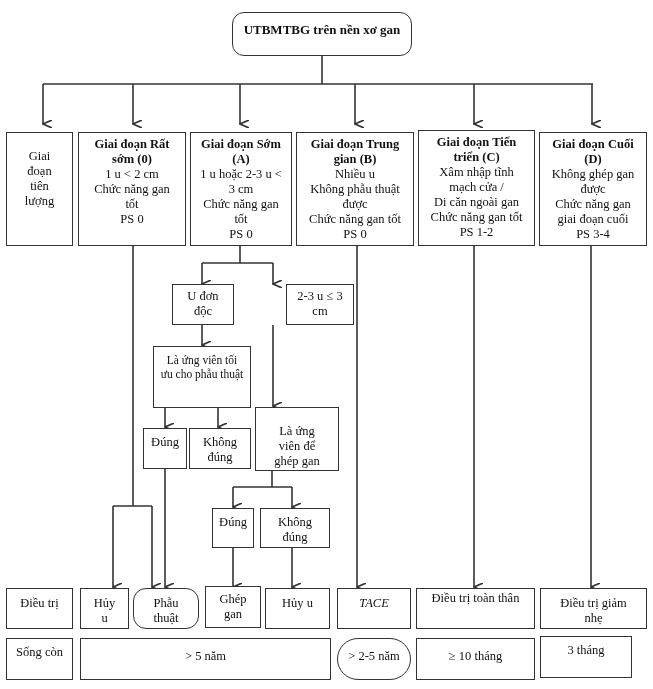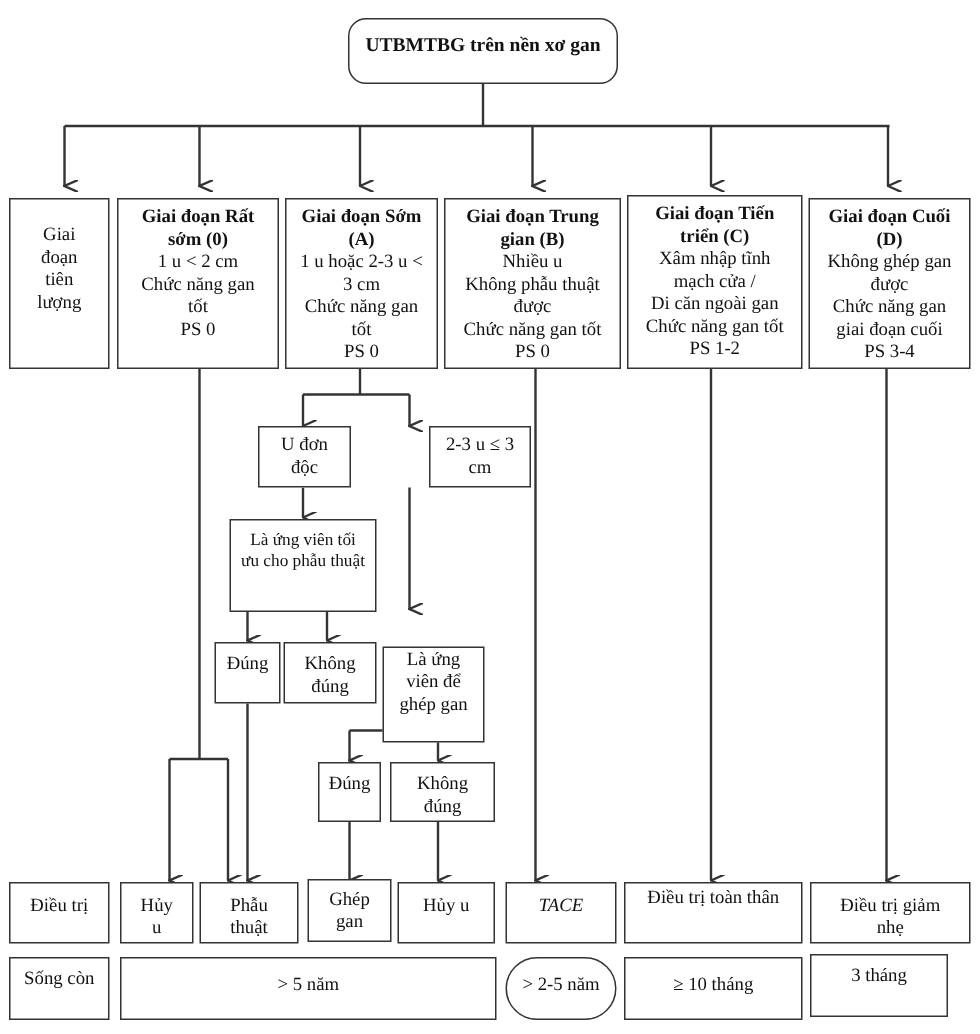--- a/index.html
+++ b/index.html
@@ -137,42 +137,42 @@
 </div>
 
 <div class="box" style="left:143px;top:428px;width:44px;height:41px;padding-top:6px;">
   <span>Đúng</span>
 </div>
 <div class="box" style="left:189px;top:428px;width:62px;height:41px;padding-top:6px;">
   <span class="t">Không</span>
   <span class="t">đúng</span>
 </div>
 
-<div class="box" style="left:255px;top:407px;width:68px;height:64px;padding-top:0;margin-top:24px;">
+<div class="box" style="left:255px;top:407px;width:84px;height:64px;padding-top:16px;">
   <span class="t">Là ứng</span>
   <span class="t">viên để</span>
   <span class="t">ghép gan</span>
 </div>
 
 <div class="box" style="left:212px;top:508px;width:42px;height:40px;padding-top:6px;">
   <span>Đúng</span>
 </div>
 <div class="box" style="left:260px;top:508px;width:70px;height:40px;padding-top:6px;">
   <span class="t">Không</span>
   <span class="t">đúng</span>
 </div>
 
 <div class="box" style="left:6px;top:588px;width:67px;height:41px;padding-top:7px;">
   <span>Điều trị</span>
 </div>
 <div class="box" style="left:80px;top:588px;width:49px;height:41px;padding-top:7px;">
   <span class="t">Hủy</span>
   <span class="t">u</span>
 </div>
-<div class="box" style="left:133px;top:588px;width:66px;height:41px;padding-top:7px;">
+<div class="box" style="left:133px;top:588px;width:66px;height:41px;padding-top:7px;border-radius:13px;">
   <span class="t">Phẫu</span>
   <span class="t">thuật</span>
 </div>
 <div class="box" style="left:205px;top:586px;width:56px;height:42px;padding-top:5px;">
   <span class="t">Ghép</span>
   <span class="t">gan</span>
 </div>
 <div class="box" style="left:265px;top:588px;width:65px;height:41px;padding-top:7px;">
   <span class="t">Hủy u</span>
 </div>

